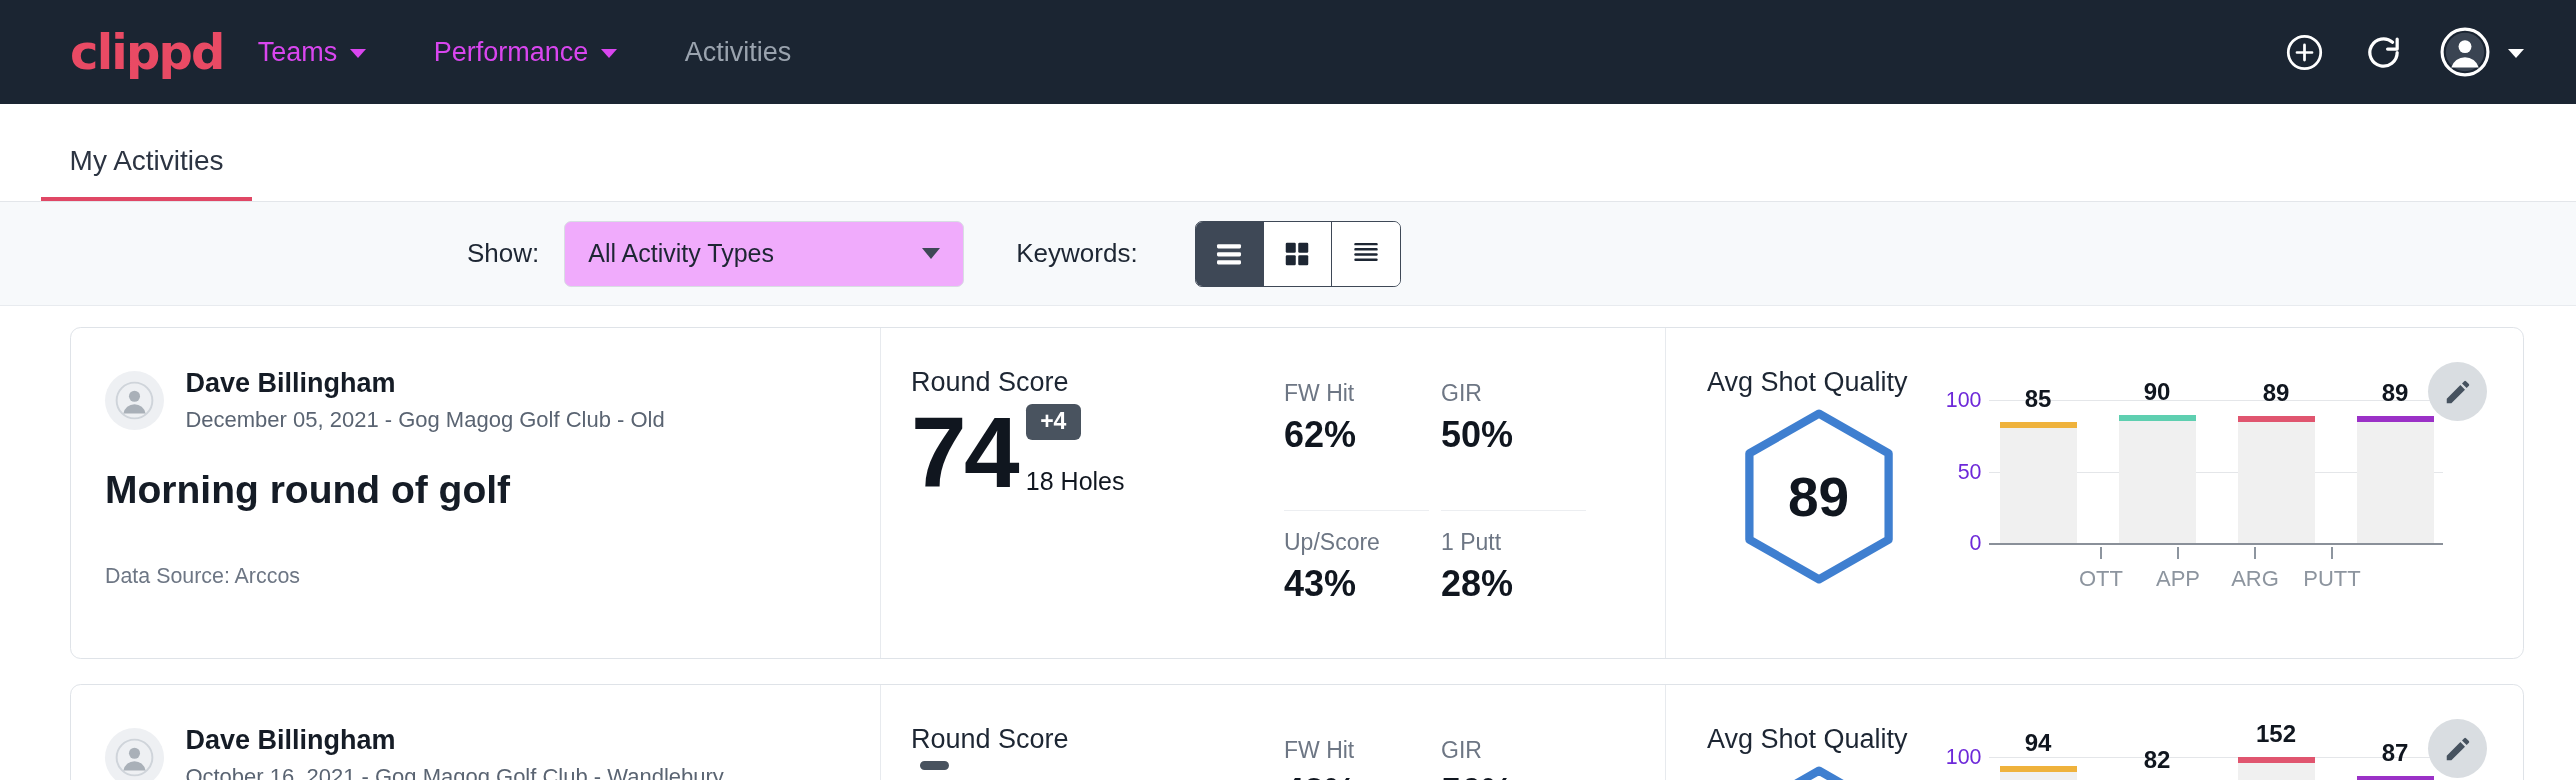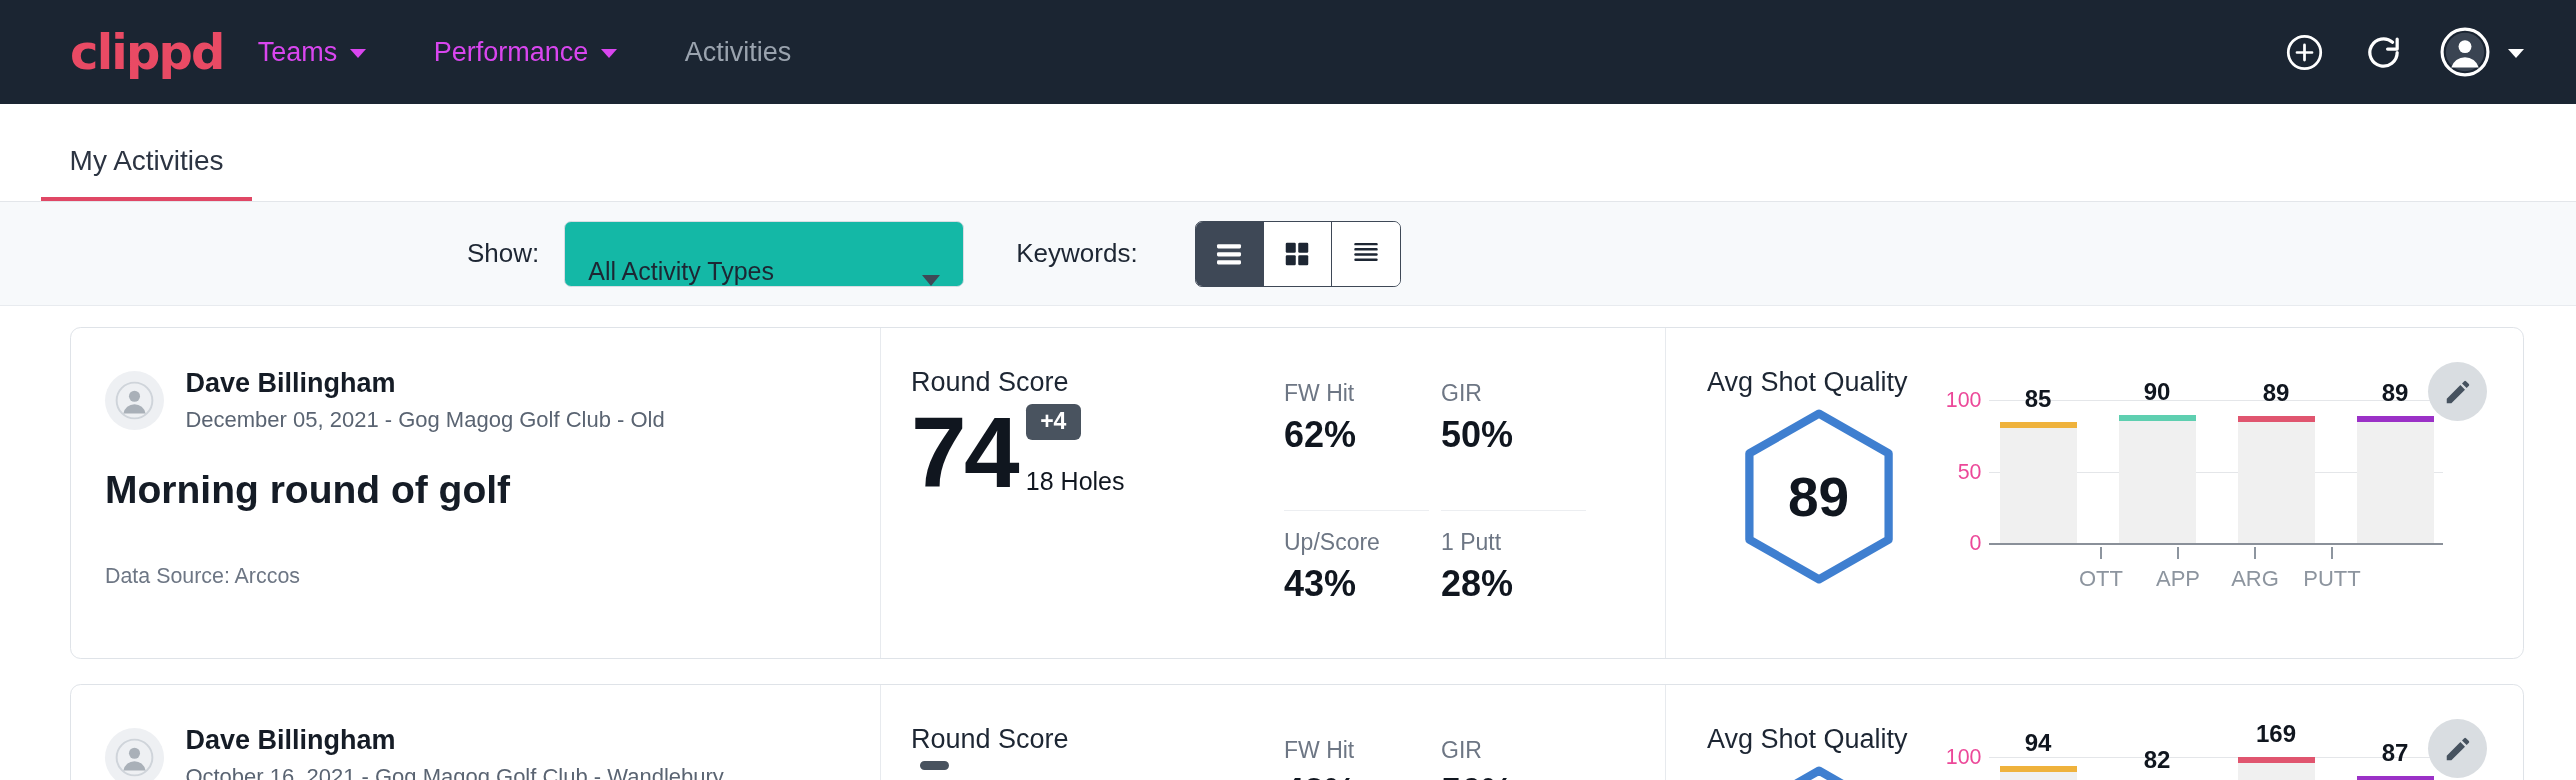--- a/index.html
+++ b/index.html
@@ -81,24 +81,24 @@
     align-items: center;
     padding: 0 52px 0 70px;
     border-bottom: 0.9px solid #e8ebef;
   }
   .viewing { font-size: 25px; color: #1d2633; }
   .viewing b { font-weight: 700; }
   .filter-group { display: flex; align-items: center; margin-left: 397px; }
   .flabel { font-size: 26px; color: #1d2633; margin-right: 25px; white-space: nowrap; }
   .select {
     width: 400px; height: 66px;
-    background: #14b8a6;
+    background: #f0abfc;
     border: 0.9px solid #d8dde3;
     border-radius: 7.1px;
-    display: flex; align-items: flex-end;
+    display: flex; align-items: center;
     padding: 0 23px;
     font-size: 25px; color: #1d2633;
     cursor: pointer;
     position: relative;
   }
   .select .chev {
     margin-left: auto;
     width: 0; height: 0;
     border-left: 9.8px solid transparent;
     border-right: 9.8px solid transparent;
@@ -222,21 +222,21 @@
     position: absolute; left: 46px; right: 0;
     border-top: 1.8px solid #e4e6e9;
   }
   .axisline {
     position: absolute; left: 46px; right: 0;
     border-top: 2.7px solid #8a9099;
   }
   .ylab {
     position: absolute; left: 0; width: 39px;
     text-align: right;
-    font-size: 21.4px; color: #ec4899;
+    font-size: 21.4px; color: #6d28d9;
     transform: translateY(-50%);
   }
   .bars {
     position: absolute; left: 57px; right: 9px; bottom: 0; top: 0;
     display: flex; justify-content: space-between; align-items: flex-end;
   }
   .barcol { width: 77px; position: relative; height: 100%; display: flex; flex-direction: column; justify-content: flex-end; }
   .bar {
     width: 100%; background: #f0f0f0;
     border-top-width: 6.2px; border-top-style: solid;
@@ -534,21 +534,21 @@
             <div class="bars">
               <div class="barcol">
                 <div class="barval" style="bottom: calc(94% + 9px);">94</div>
                 <div class="bar" style="height: 94%; border-top-color: rgb(239, 178, 60);"></div>
               </div>
               <div class="barcol">
                 <div class="barval" style="bottom: calc(82% + 9px);">82</div>
 
               </div>
               <div class="barcol">
-                <div class="barval" style="bottom: calc(100% + 9px);">169</div>
+                <div class="barval" style="bottom: calc(100% + 9px);">152</div>
                 <div class="bar" style="height: 100%; border-top-color: rgb(224, 85, 111);"></div>
               </div>
               <div class="barcol">
                 <div class="barval" style="bottom: calc(87% + 9px);">87</div>
                 <div class="bar" style="height: 87%; border-top-color: rgb(155, 49, 199);"></div>
               </div>
             </div>
           </div>
 
         </div>

